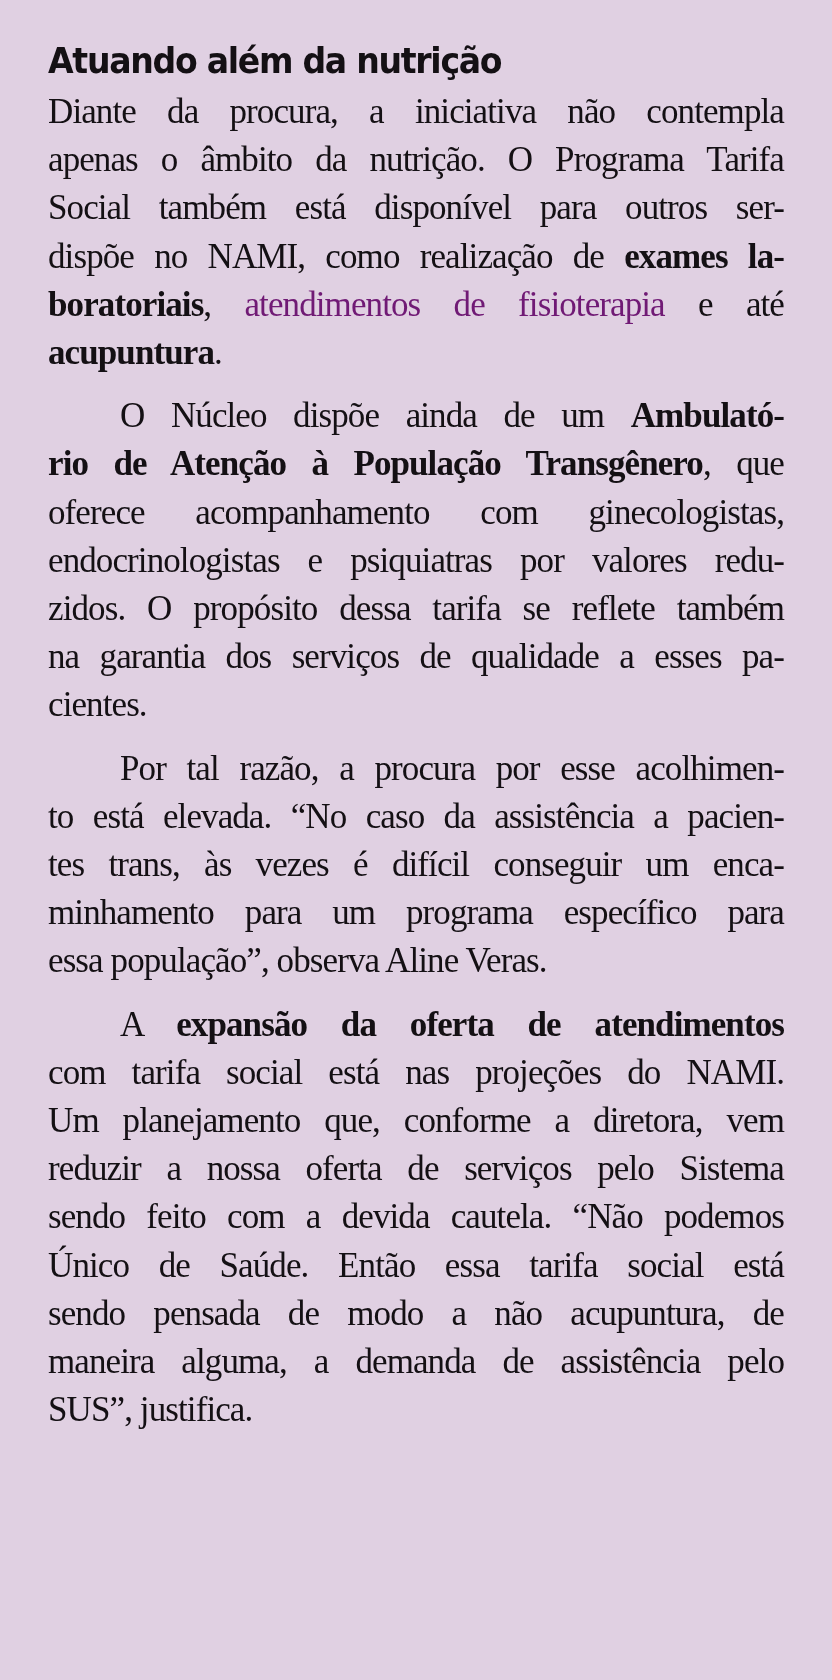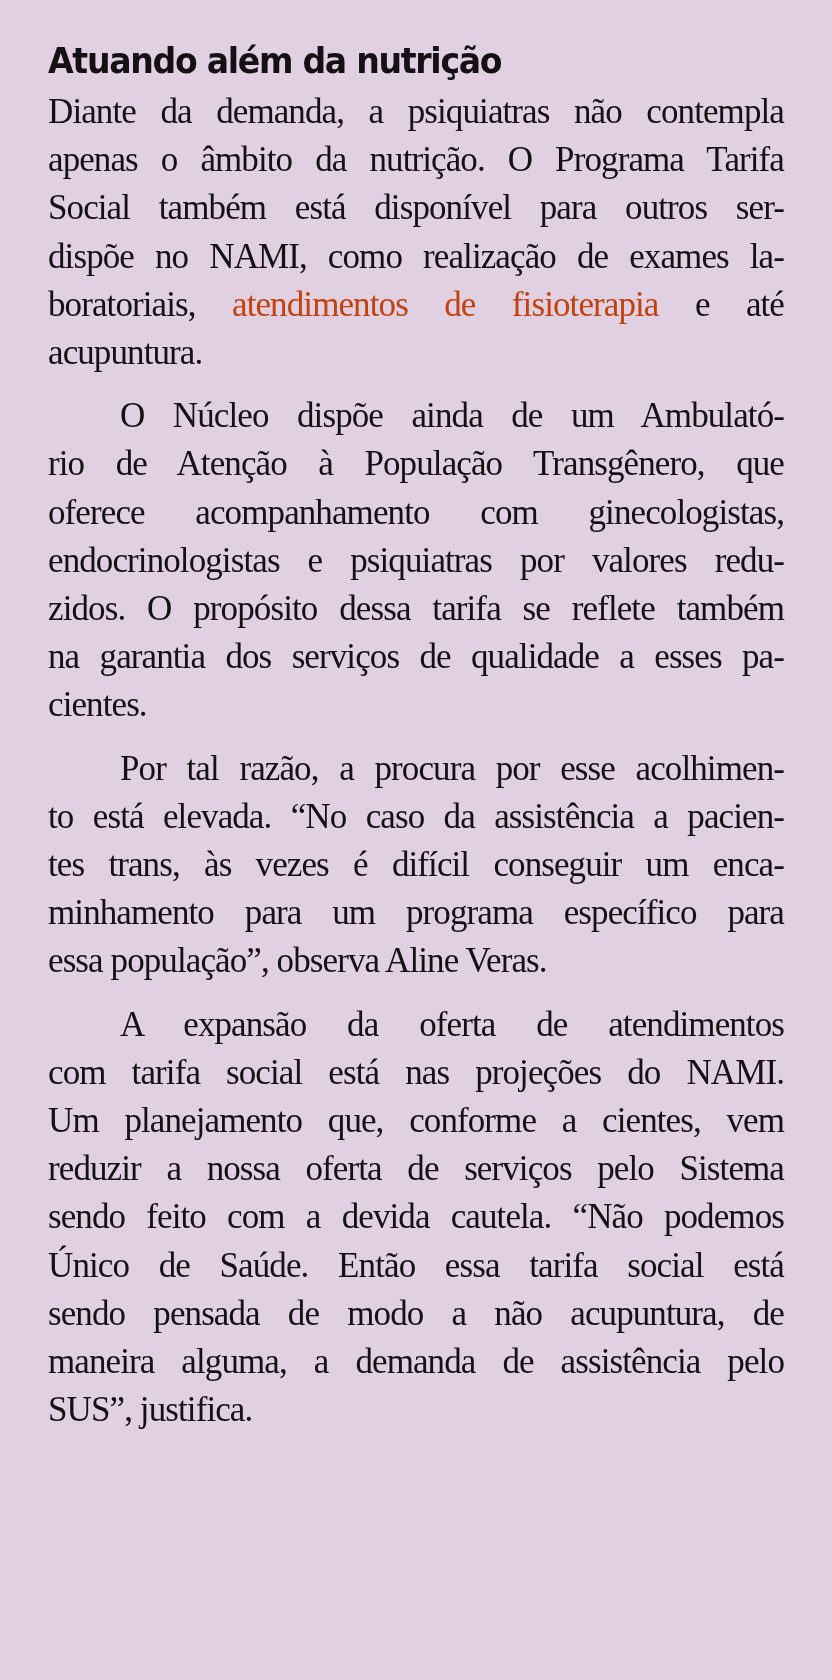--- a/index.html
+++ b/index.html
@@ -50,35 +50,35 @@
       white-space: nowrap;
       overflow: visible;
     }
     .para .line.last {
       text-align-last: left;
     }
     .para .line.indent {
       padding-left: 72px;
     }
     .para b {
-      font-weight: 400;
+      font-weight: 700;
     }
     .link {
-      color: #c2410c;
+      color: #701a75;
       cursor: pointer;
     }
   </style>
 </head>
 <body>
 
 <div class="page">
   <h2 class="section-title">Atuando além da nutrição</h2>
 
   <div class="para">
-      <span class="line"><span>Diante da demanda, a psiquiatras não contempla</span></span>
+      <span class="line"><span>Diante da procura, a iniciativa não contempla</span></span>
       <span class="line"><span>apenas o âmbito da nutrição. O Programa Tarifa</span></span>
       <span class="line"><span>Social também está disponível para outros ser-</span></span>
       <span class="line"><span>dispõe no NAMI, como realização de </span><b>exames la-</b></span>
       <span class="line"><b>boratoriais</b><span>, </span><a class="link">atendimentos de fisioterapia</a><span> e até</span></span>
       <span class="line last"><b>acupuntura</b><span>.</span></span>
     </div>
   <div class="para">
       <span class="line indent"><span>O Núcleo dispõe ainda de um </span><b>Ambulató-</b></span>
       <span class="line"><b>rio de Atenção à População Transgênero</b><span>, que</span></span>
       <span class="line"><span>oferece acompanhamento com ginecologistas,</span></span>
@@ -90,21 +90,21 @@
   <div class="para">
       <span class="line indent"><span>Por tal razão, a procura por esse acolhimen-</span></span>
       <span class="line"><span>to está elevada. “No caso da assistência a pacien-</span></span>
       <span class="line"><span>tes trans, às vezes é difícil conseguir um enca-</span></span>
       <span class="line"><span>minhamento para um programa específico para</span></span>
       <span class="line last"><span>essa população”, observa Aline Veras.</span></span>
     </div>
   <div class="para">
       <span class="line indent"><span>A </span><b>expansão da oferta de atendimentos</b></span>
       <span class="line"><span>com tarifa social está nas projeções do NAMI.</span></span>
-      <span class="line"><span>Um planejamento que, conforme a cientes, vem</span></span>
+      <span class="line"><span>Um planejamento que, conforme a diretora, vem</span></span>
       <span class="line"><span>reduzir a nossa oferta de serviços pelo Sistema</span></span>
       <span class="line"><span>sendo feito com a devida cautela. “Não podemos</span></span>
       <span class="line"><span>Único de Saúde. Então essa tarifa social está</span></span>
       <span class="line"><span>sendo pensada de modo a não acupuntura, de</span></span>
       <span class="line"><span>maneira alguma, a demanda de assistência pelo</span></span>
       <span class="line last"><span>SUS”, justifica.</span></span>
     </div>
 </div>
 
 </body></html>

